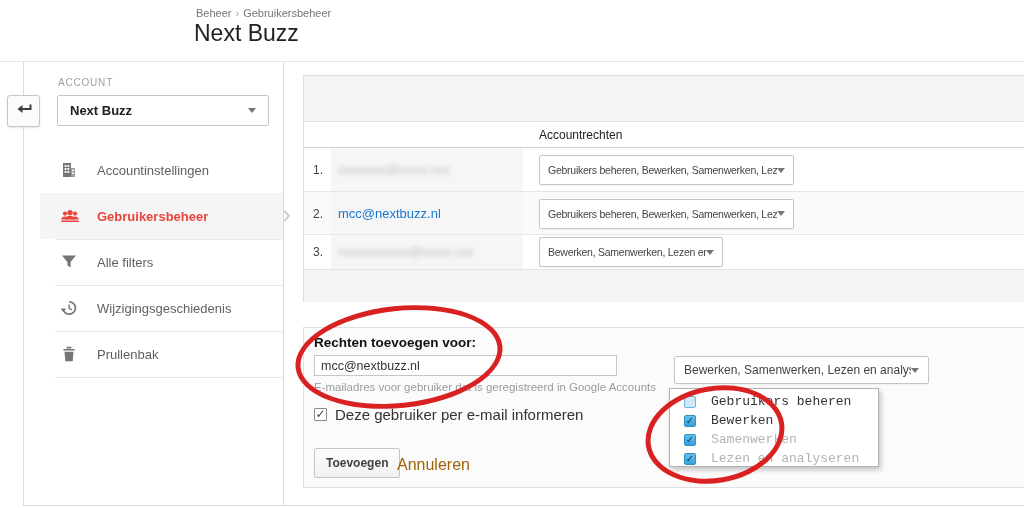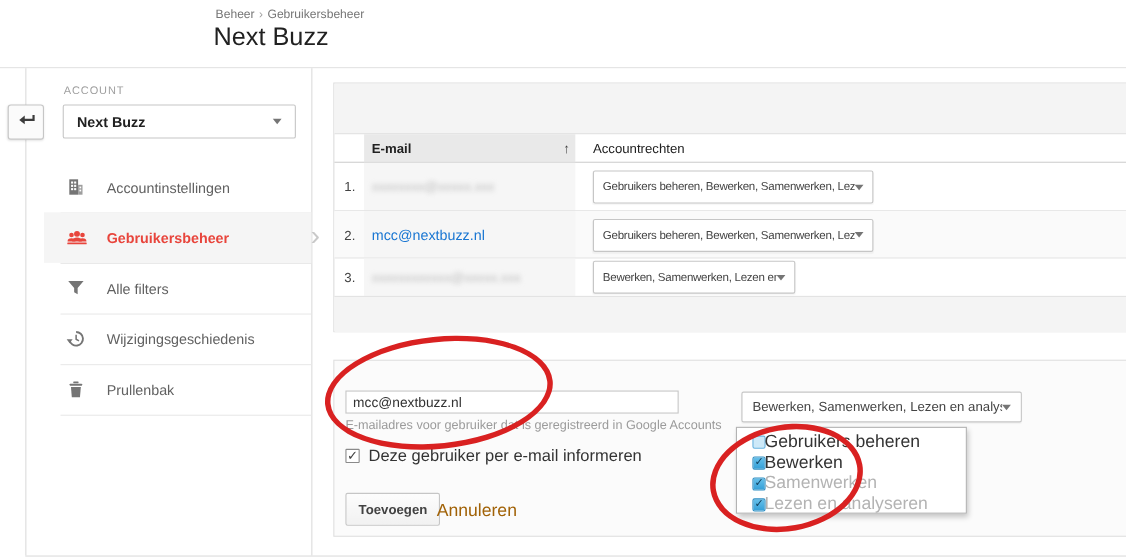--- a/index.html
+++ b/index.html
@@ -94,21 +94,21 @@
   .rights-dropdown .txt{font-size:12px;}
 
   .rights-menu{position:absolute;left:365px;top:60px;width:210px;height:79px;background:#fff;
     border:1px solid #b3b3b3;box-shadow:2px 3px 5px rgba(0,0,0,.22);z-index:10;padding-top:3px;
     box-sizing:border-box;}
   .menu-item{position:relative;height:19px;display:flex;align-items:center;cursor:pointer;}
   .mcb{position:absolute;left:14px;width:12px;height:12px;border-radius:2px;box-sizing:border-box;
     display:flex;align-items:center;justify-content:center;font-size:10px;font-weight:bold;line-height:12px;}
   .mcb.unchecked{background:#cde9f8;border:1px solid #6ab4e0;color:transparent;}
   .mcb.checked{background:linear-gradient(#66c0ea,#35a0d8);border:1px solid #2f8fc4;color:#0d3a56;}
-  .menu-item .lbl{position:absolute;left:25px;font-size:16px;color:#333;white-space:nowrap;}
+  .menu-item .lbl{position:absolute;left:41px;font-size:13px;color:#333;white-space:nowrap;font-family:Liberation Mono, monospace;}
   .menu-item.disabled .lbl{color:#b3b3b3;}
 
   
   .ellipse{position:absolute;border:5px solid #d92121;border-radius:50%;z-index:40;
     pointer-events:none;box-sizing:border-box;}
   .ellipse1{left:295px;top:306px;width:208px;height:102px;transform:rotate(-6deg);}
   .ellipse2{left:645px;top:386px;width:140px;height:97px;transform:rotate(-10deg);}
 </style>
 </head>
 <body>
@@ -199,24 +199,20 @@
               <path d="M4.5 6.8 h9 l-.8 9.4 h-7.4 Z"></path>
             </g>
           </svg></span>
         <span class="sb-label">Prullenbak</span>
       </div>
       <div class="sb-divider" style="top: 377px;"></div>
     </div>
 
   <div class="table-panel">
     <div class="t-toolbar"></div>
-    <div class="th-email">
-      <span class="lbl">E-mail</span>
-      <span class="sort">↑</span>
-    </div>
     <div class="th-rights">Accountrechten</div>
     <div class="t-header-line"></div>
     <div id="table-rows">
         <div class="t-row" style="top: 72px; height: 44px;">
           <span class="row-num">1.</span>
           <div class="cell-email">
             <span class="blurred-email">xxxxxxxx@xxxxx.xxx</span>
           </div>
           <div class="select-btn row-select" style="width: 255px; top: 7px;">
             <span class="txt">Gebruikers beheren, Bewerken, Samenwerken, Lezen en analyseren</span>
@@ -243,20 +239,21 @@
           <div class="select-btn row-select" style="width: 184px; top: 2px;">
             <span class="txt">Bewerken, Samenwerken, Lezen en analyseren</span>
             <span class="caret"></span>
           </div>
         </div>
       </div>
     <div class="t-footer"></div>
   </div>
 
   <div class="form-panel">
+    <div class="form-heading">Rechten toevoegen voor:</div>
     <input class="email-input" type="text" value="mcc@nextbuzz.nl" style="">
     <div class="helper-text">E-mailadres voor gebruiker dat is geregistreerd in Google Accounts</div>
 
     <div class="notify-row">
       <span class="cb">✓</span>
       <span class="lbl">Deze gebruiker per e-mail informeren</span>
     </div>
 
     <button class="add-btn">Toevoegen</button>
     <span class="cancel-link">Annuleren</span>

